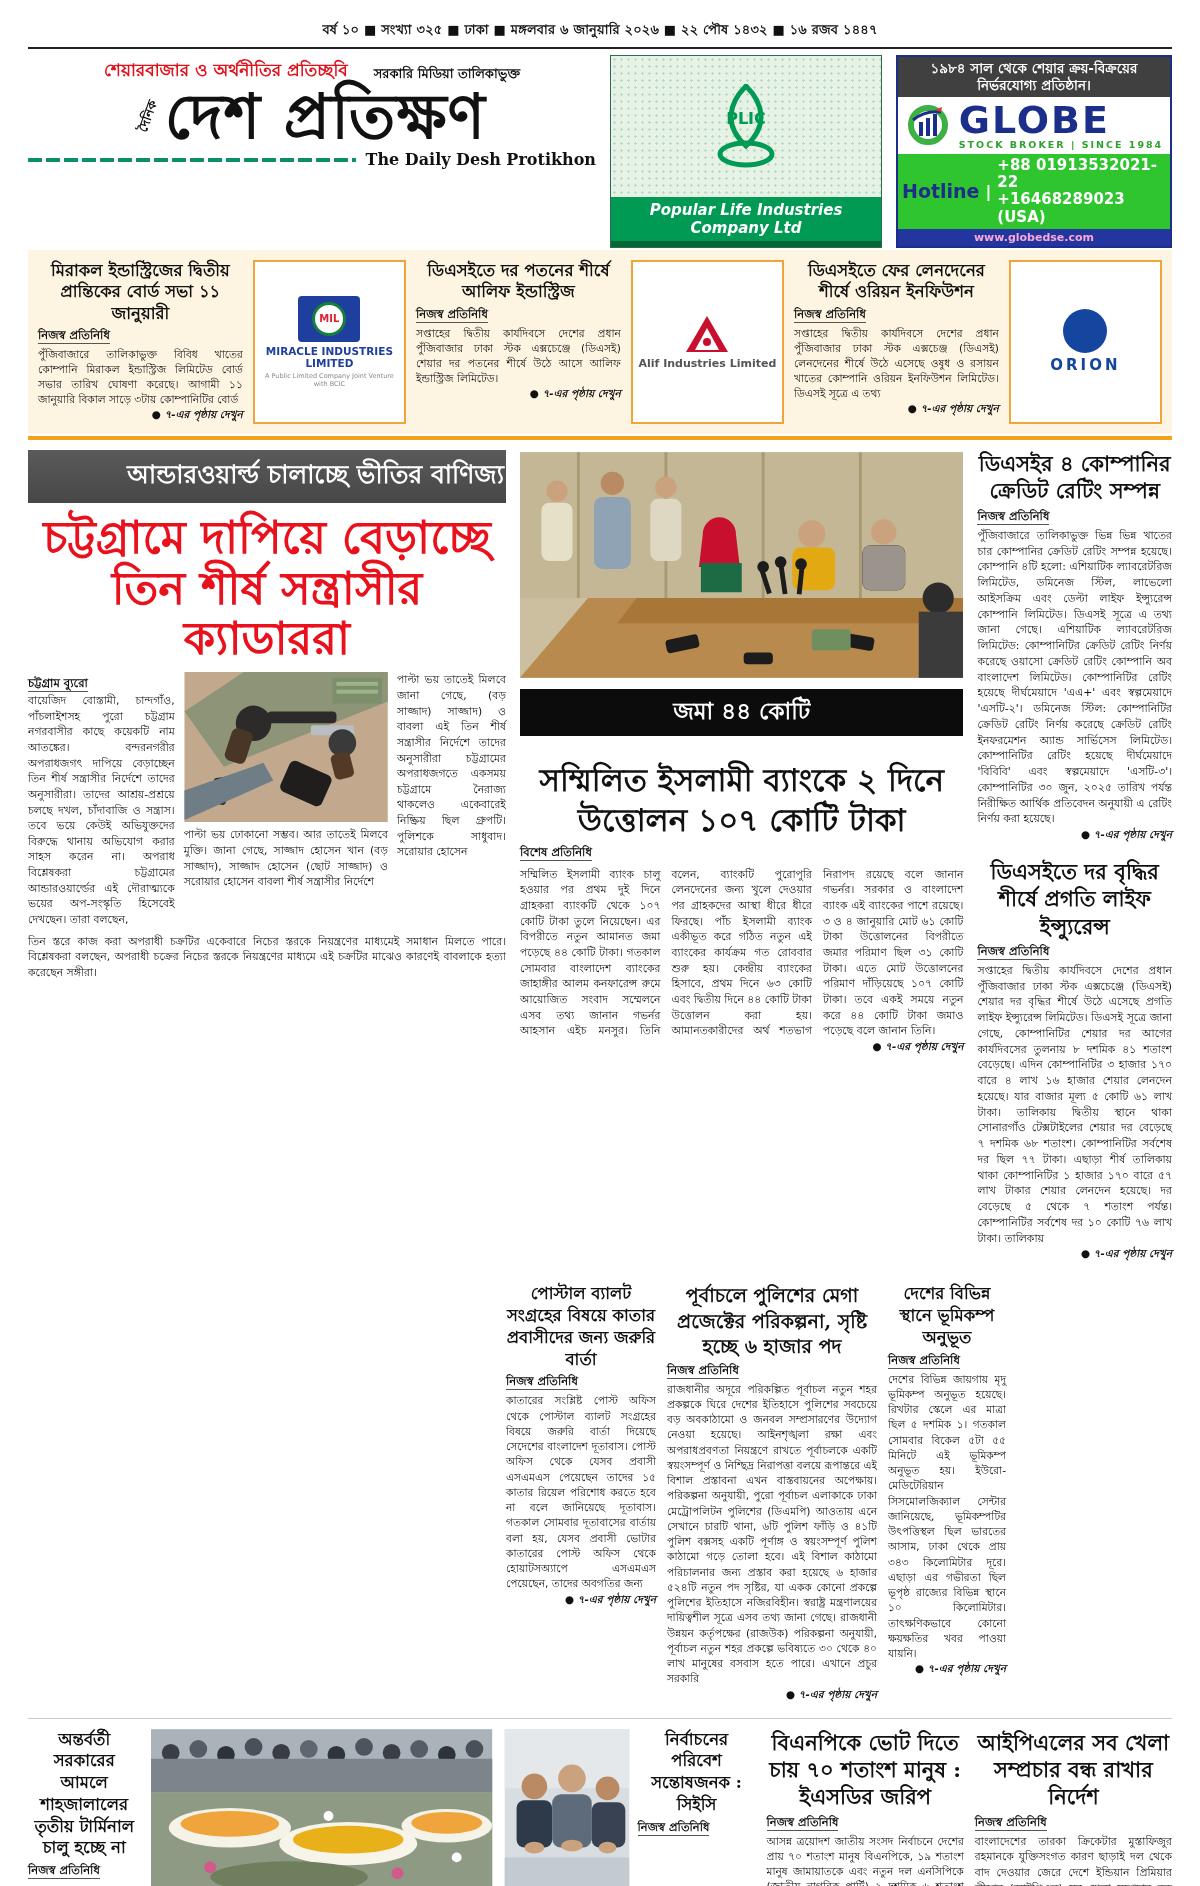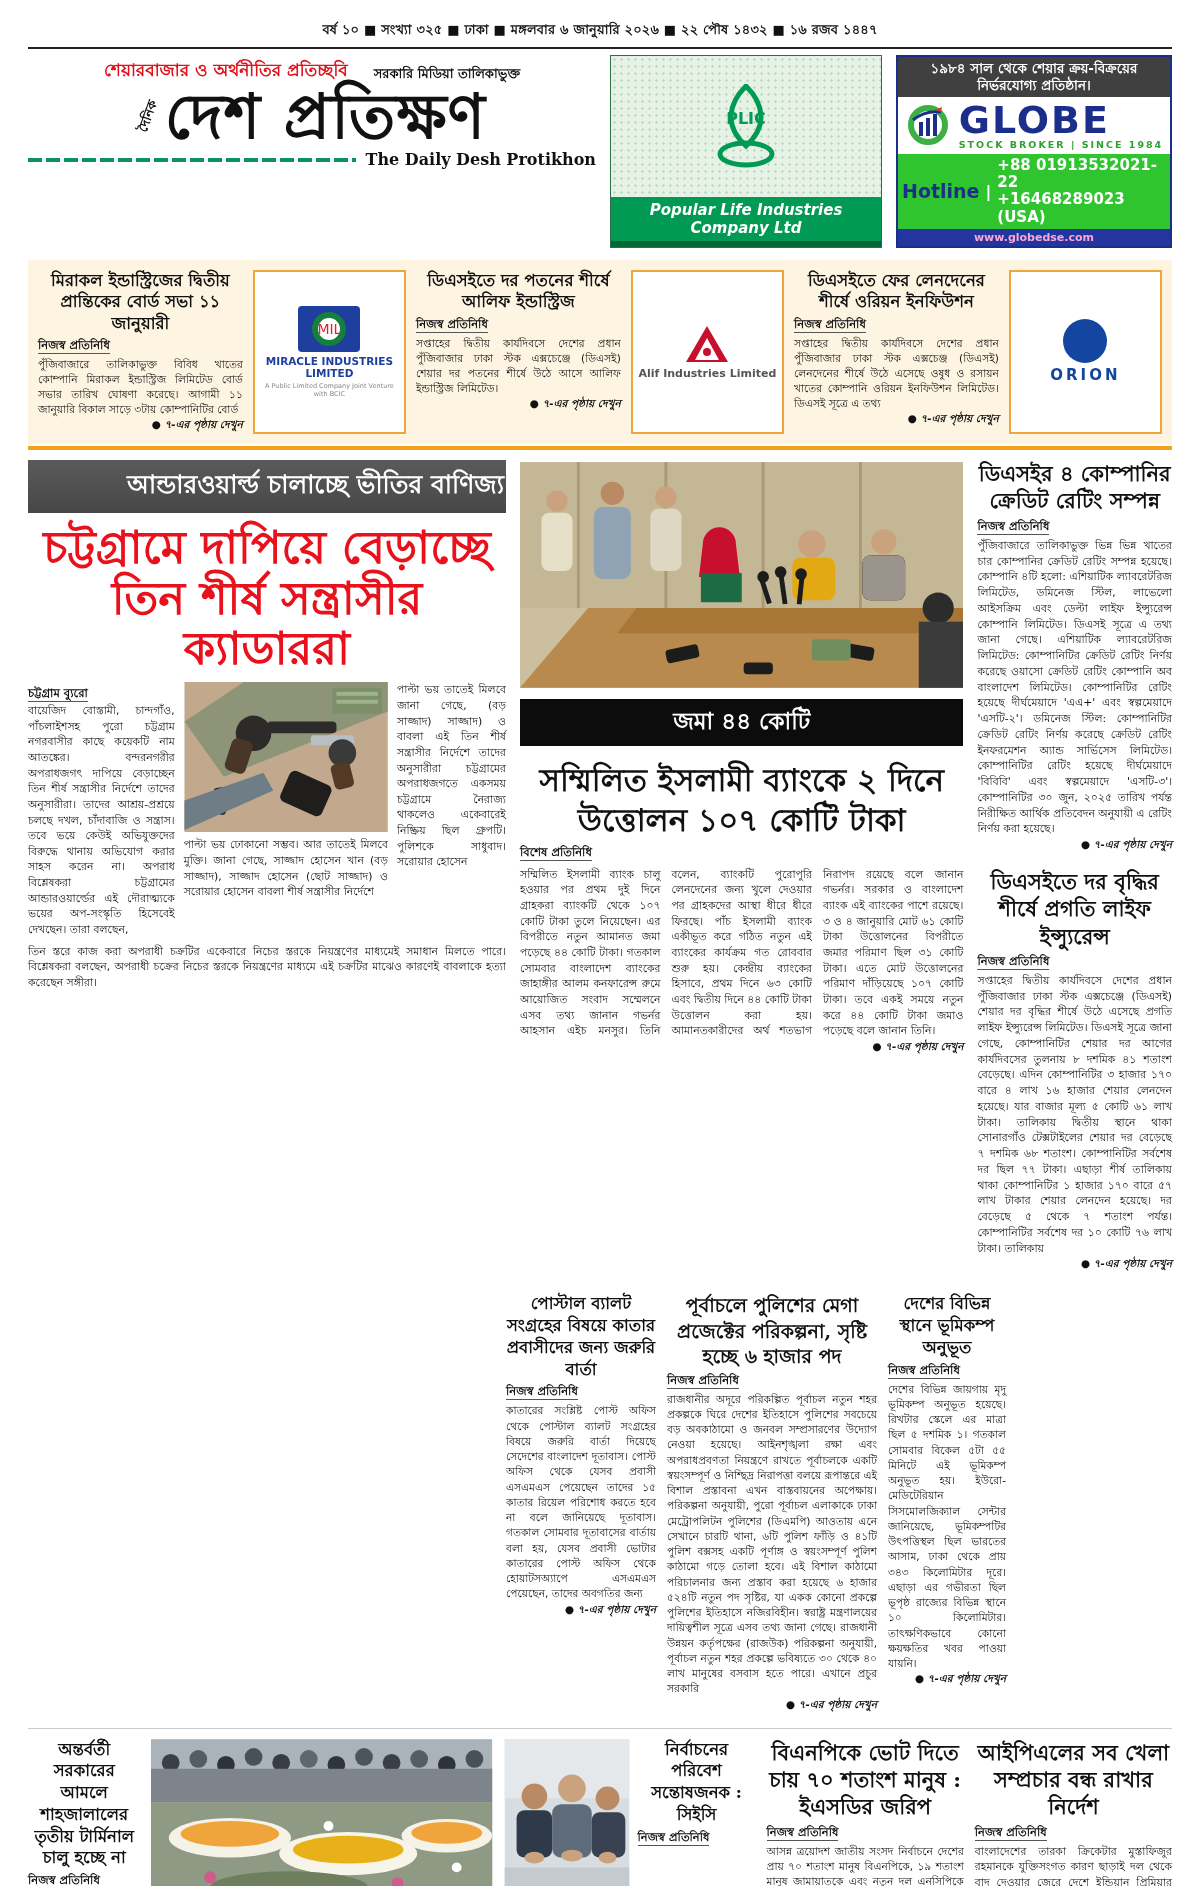--- a/index.html
+++ b/index.html
@@ -4,21 +4,21 @@
 <style>
   * { margin:0; padding:0; box-sizing:border-box; }
   body { background:#ffffff; font-family:"DejaVu Sans","Liberation Sans",sans-serif; color:#111; }
   .page { width:1200px; margin:0 auto; background:#fff; padding:6px 28px 14px 28px; }
 
   
   .dateline { text-align:center; font-size:13px; font-weight:bold; padding:14px 0 6px 0; letter-spacing:.2px; }
   .rule-dark { border-top:2px solid #222; }
 
   
-  .mast-row { display:flex; gap:14px; align-items:stretch; padding:6px 0 12px 0; }
+  .mast-row { display:flex; gap:14px; align-items:stretch; padding:6px 0 2px 0; }
   .brand { flex:1 1 auto; position:relative; padding-top:2px; }
   .brand-topline { display:flex; justify-content:center; gap:26px; align-items:flex-end; }
   .brand-tagline { color:#e0131d; font-weight:bold; font-size:17px; }
   .brand-listed { color:#111; font-weight:bold; font-size:13px; }
   .brand-title-row { display:flex; align-items:center; justify-content:center; gap:6px; }
   .brand-vert { writing-mode:vertical-rl; transform:rotate(200deg); font-size:13px; font-weight:bold; }
   .brand-title { font-size:62px; font-weight:800; line-height:1.02; letter-spacing:1px; font-family:"DejaVu Serif","Liberation Serif",serif; }
   .brand-subrow { display:flex; align-items:center; gap:10px; margin-top:2px; }
   .brand-dashes { flex:1; height:4px; background:repeating-linear-gradient(90deg,#0b8f6a 0 14px,#fff 14px 18px); }
   .brand-english { font-size:16px; font-weight:bold; font-family:"DejaVu Serif","Liberation Serif",serif; }
@@ -46,21 +46,21 @@
   
   .strip { background:#fdf4e1; display:flex; gap:10px; padding:10px 10px; align-items:stretch; }
   .brief { flex:1.45; }
   .brief-h { font-size:16.5px; font-weight:800; text-align:center; line-height:1.3; font-family:"DejaVu Serif","Liberation Serif",serif; }
   .byline { font-weight:bold; font-size:11.5px; margin:3px 0 1px 0; }
   .byline span { border-bottom:1px solid #555; padding-bottom:1px; }
   .brief-b { font-size:10.6px; text-align:justify; line-height:1.42; }
   .see-more { font-size:10.5px; font-weight:bold; font-style:italic; text-align:right; }
   .logo-box { flex:1; border:2.5px solid #f0a43c; background:#fff; display:flex; flex-direction:column; align-items:center; justify-content:center; gap:3px; padding:4px; }
   .mil-badge { background:#1f3f9e; border-radius:4px; padding:6px 14px; }
-  .mil-circle { width:34px; height:34px; border-radius:50%; background:#fff; border:6px solid #15803d; color:#d23; font-weight:400; font-size:14px; display:flex; align-items:center; justify-content:center; }
+  .mil-circle { width:34px; height:34px; border-radius:50%; background:#fff; border:3px solid #15803d; color:#d23; font-weight:700; font-size:10px; display:flex; align-items:center; justify-content:center; }
   .mil-name { color:#1f3f9e; font-weight:800; font-size:10.5px; text-align:center; }
   .mil-sub { color:#888; font-size:6.5px; text-align:center; }
   .alif-mark { width:46px; height:40px; }
   .alif-name { color:#555; font-weight:800; font-size:11px; text-align:center; }
   .orion-circle { width:44px; height:44px; border-radius:50%; background:#1446a0; }
   .orion-name { color:#1446a0; font-weight:800; letter-spacing:3px; font-size:15px; }
 
   .rule-orange { height:4px; background:#f5a21b; margin:2px 0 10px 0; }
 
   
@@ -72,21 +72,21 @@
   .scol { font-size:10.8px; text-align:justify; line-height:1.45; }
   .scol-1 { width:148px; }
   .scol-2 { width:206px; }
   .scol-3 { width:110px; }
   .photo { width:100%; display:block; }
   .main-bottom { font-size:10.8px; text-align:justify; line-height:1.45; margin-top:6px; }
 
   .center-col { width:456px; }
   .caption { font-size:11px; font-style:italic; line-height:1.35; margin-top:4px; }
   .caption .credit { font-weight:bold; }
-  .bar-black { background:#0c0c0c; color:#fff; text-align:center; font-size:23px; font-weight:bold; padding:4px 2px; margin:9px 0 14px 0; font-family:"DejaVu Serif","Liberation Serif",serif; }
+  .bar-black { background:#0c0c0c; color:#fff; text-align:center; font-size:23px; font-weight:bold; padding:4px 2px; margin:9px 0 24px 0; font-family:"DejaVu Serif","Liberation Serif",serif; }
   .bank-headline { font-size:31px; font-weight:800; text-align:center; line-height:1.3; font-family:"DejaVu Serif","Liberation Serif",serif; }
   .cols-3 { columns:3; column-gap:11px; font-size:10.8px; text-align:justify; line-height:1.45; margin-top:4px; }
 
   .right-col { width:200px; }
   .rc-h { font-size:21px; font-weight:800; text-align:center; line-height:1.3; font-family:"DejaVu Serif","Liberation Serif",serif; }
   .rc-b { font-size:10.8px; text-align:justify; line-height:1.46; }
   .rc-story { margin-bottom:14px; }
 
   
   .band2 { display:flex; gap:11px; margin-top:14px; border-top:1px solid #ccc; padding-top:10px; }

